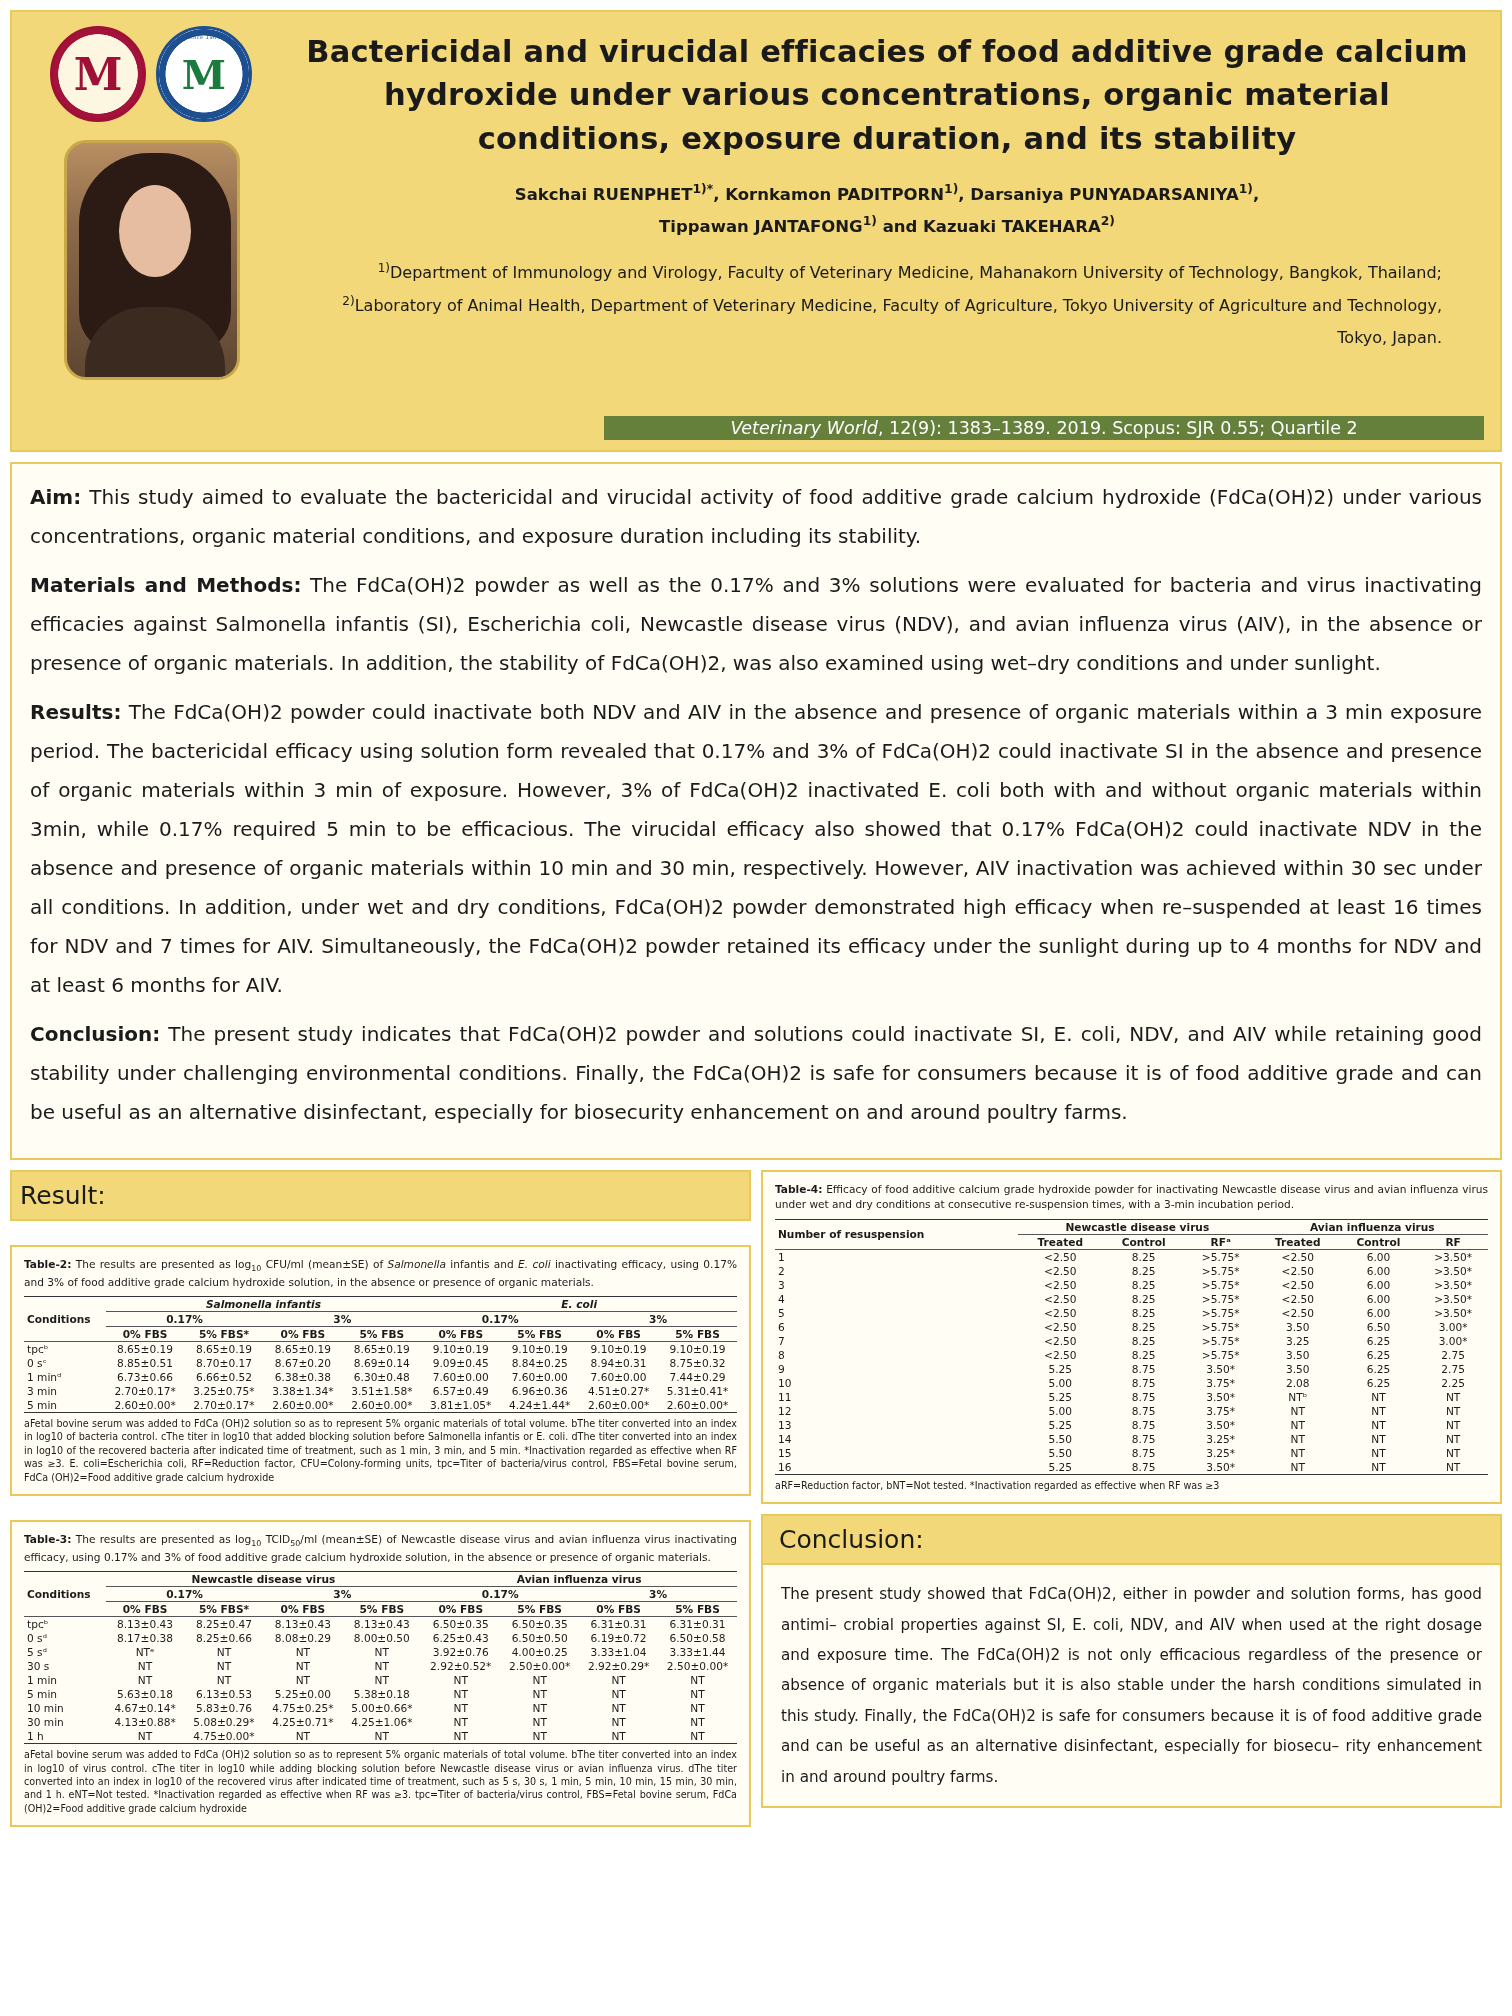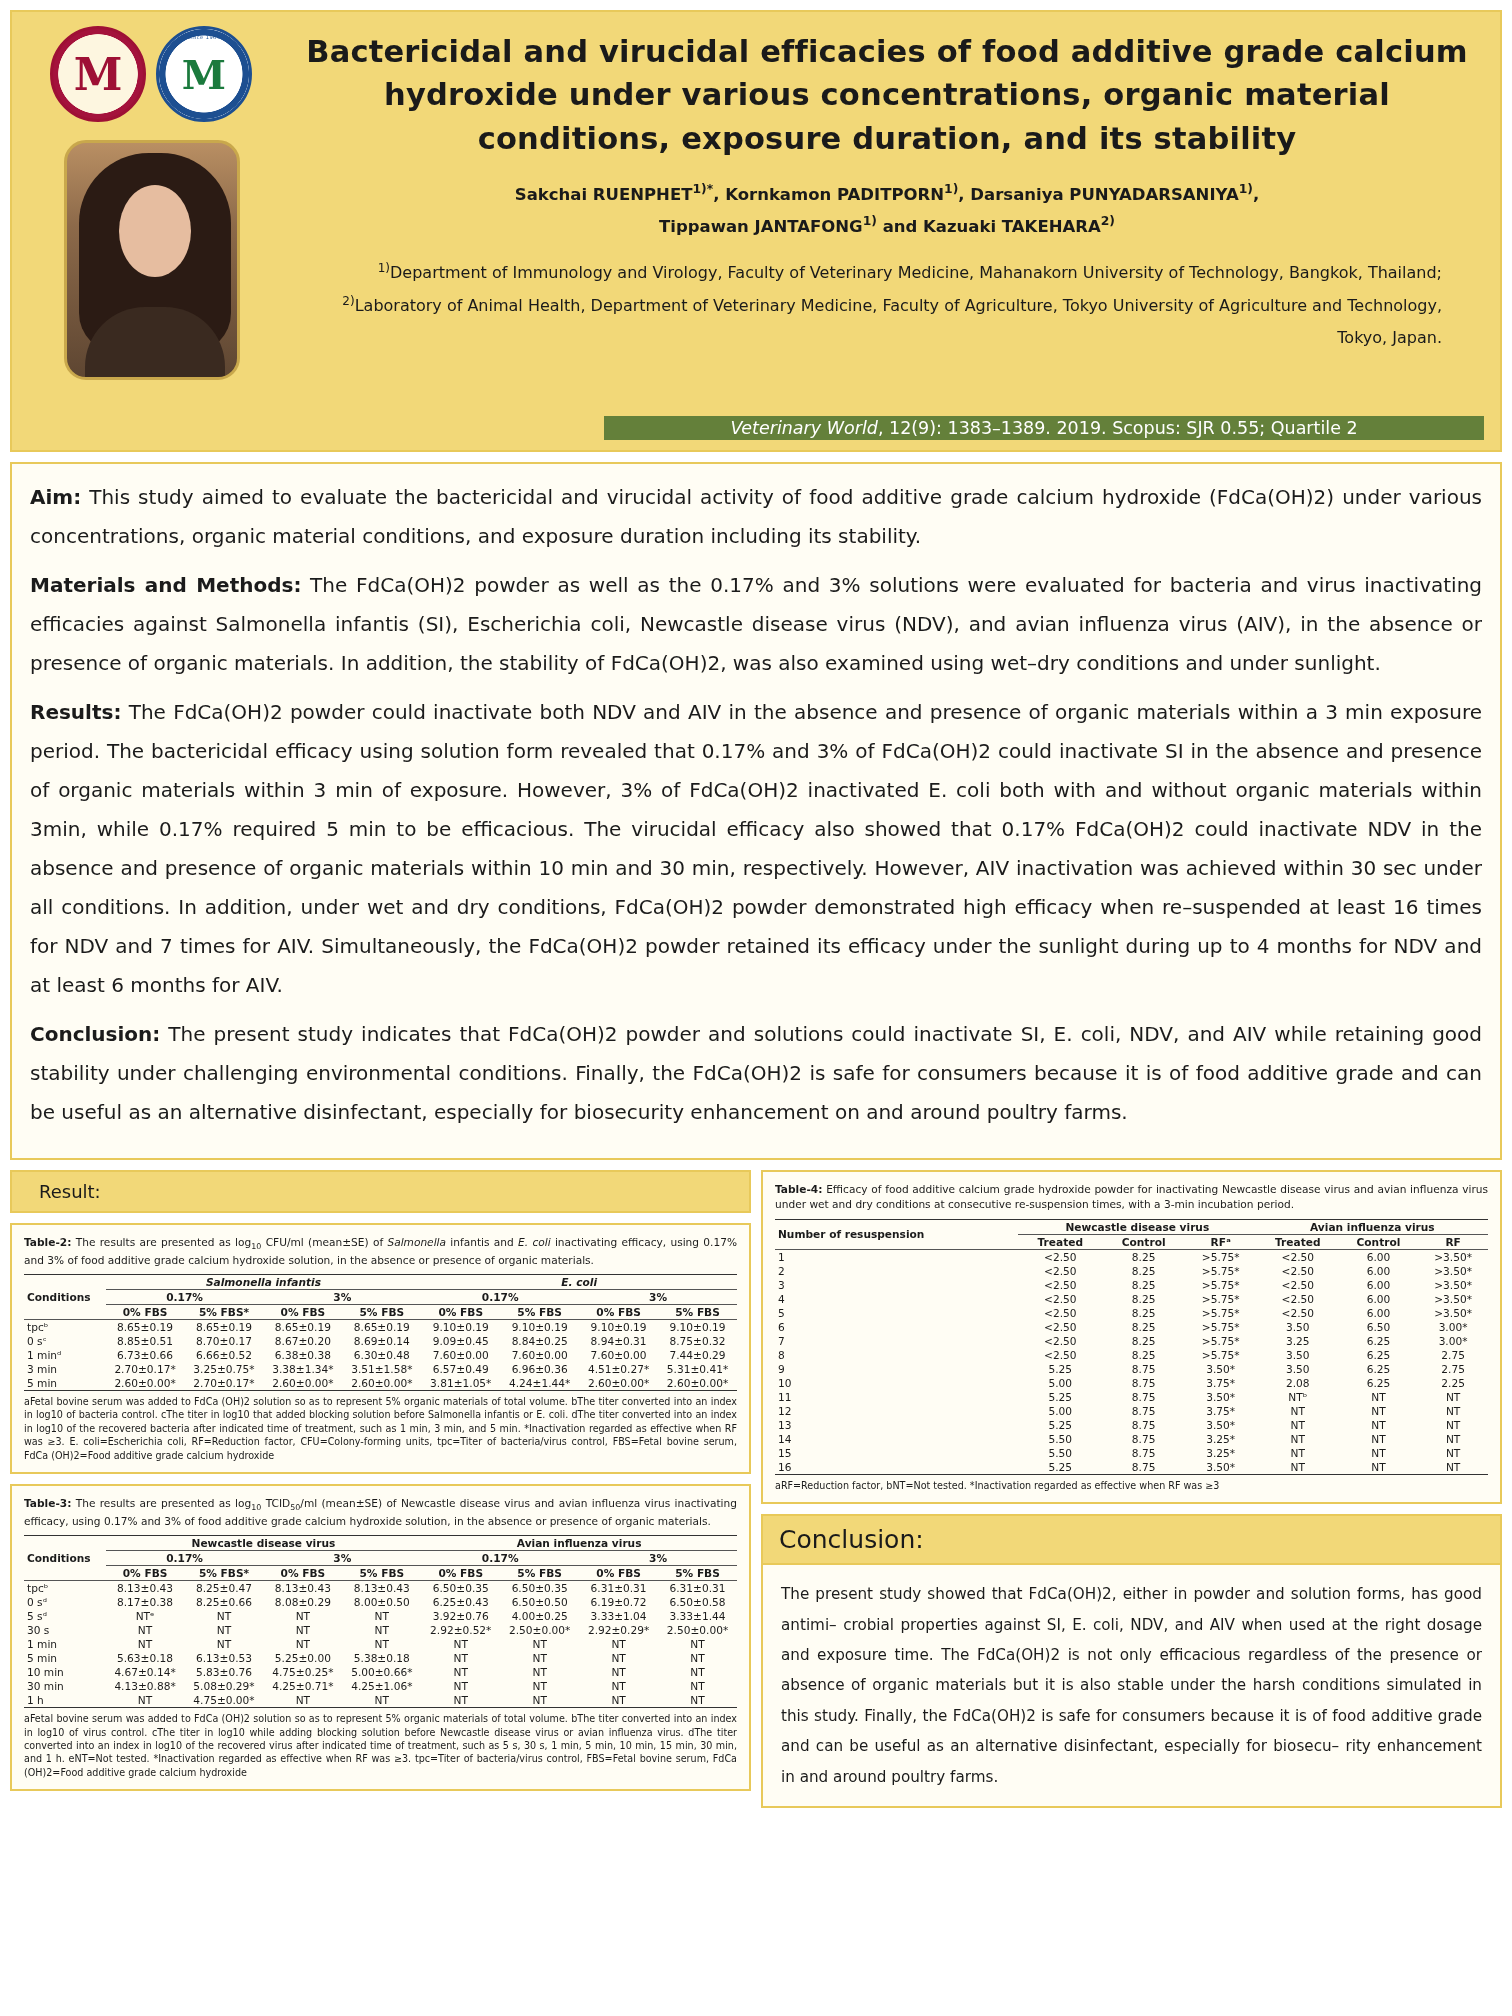--- a/index.html
+++ b/index.html
@@ -90,29 +90,29 @@
   .abs b { font-weight:700; }
 
   
   .cols { display:flex; gap:10px; margin-top:10px; align-items:flex-start; }
   .col-left { width: 50%; }
   .col-right { width: 50%; }
 
   .result-head {
     background:#f2d878;
     border:2px solid #e8c95a;
-    padding:9px 27px;
-    font-size:18px;
+    padding:9px 8px;
+    font-size:25px;
     color:#1a1a1a;
   }
   .panel {
     border:2px solid #e8c95a;
     background:#fffdf4;
     padding:10px 12px;
-    margin-top:10px;
+    margin-top:24px;
   }
   .tbl-caption { font-size:10.6px; line-height:1.45; text-align:justify; margin-bottom:6px; }
   .tbl-caption b { font-weight:700; }
   .tbl-caption i { font-style:italic; }
   table.data { width:100%; border-collapse:collapse; font-size:10.6px; }
   table.data td, table.data th { padding:1px 3px; font-weight:400; text-align:center; }
   table.data th { font-weight:700; }
   table.data .lft { text-align:left; }
   .rule-top td, .rule-top th { border-top:1.5px solid #333; }
   .rule-bot td, .rule-bot th { border-bottom:1.5px solid #333; }

